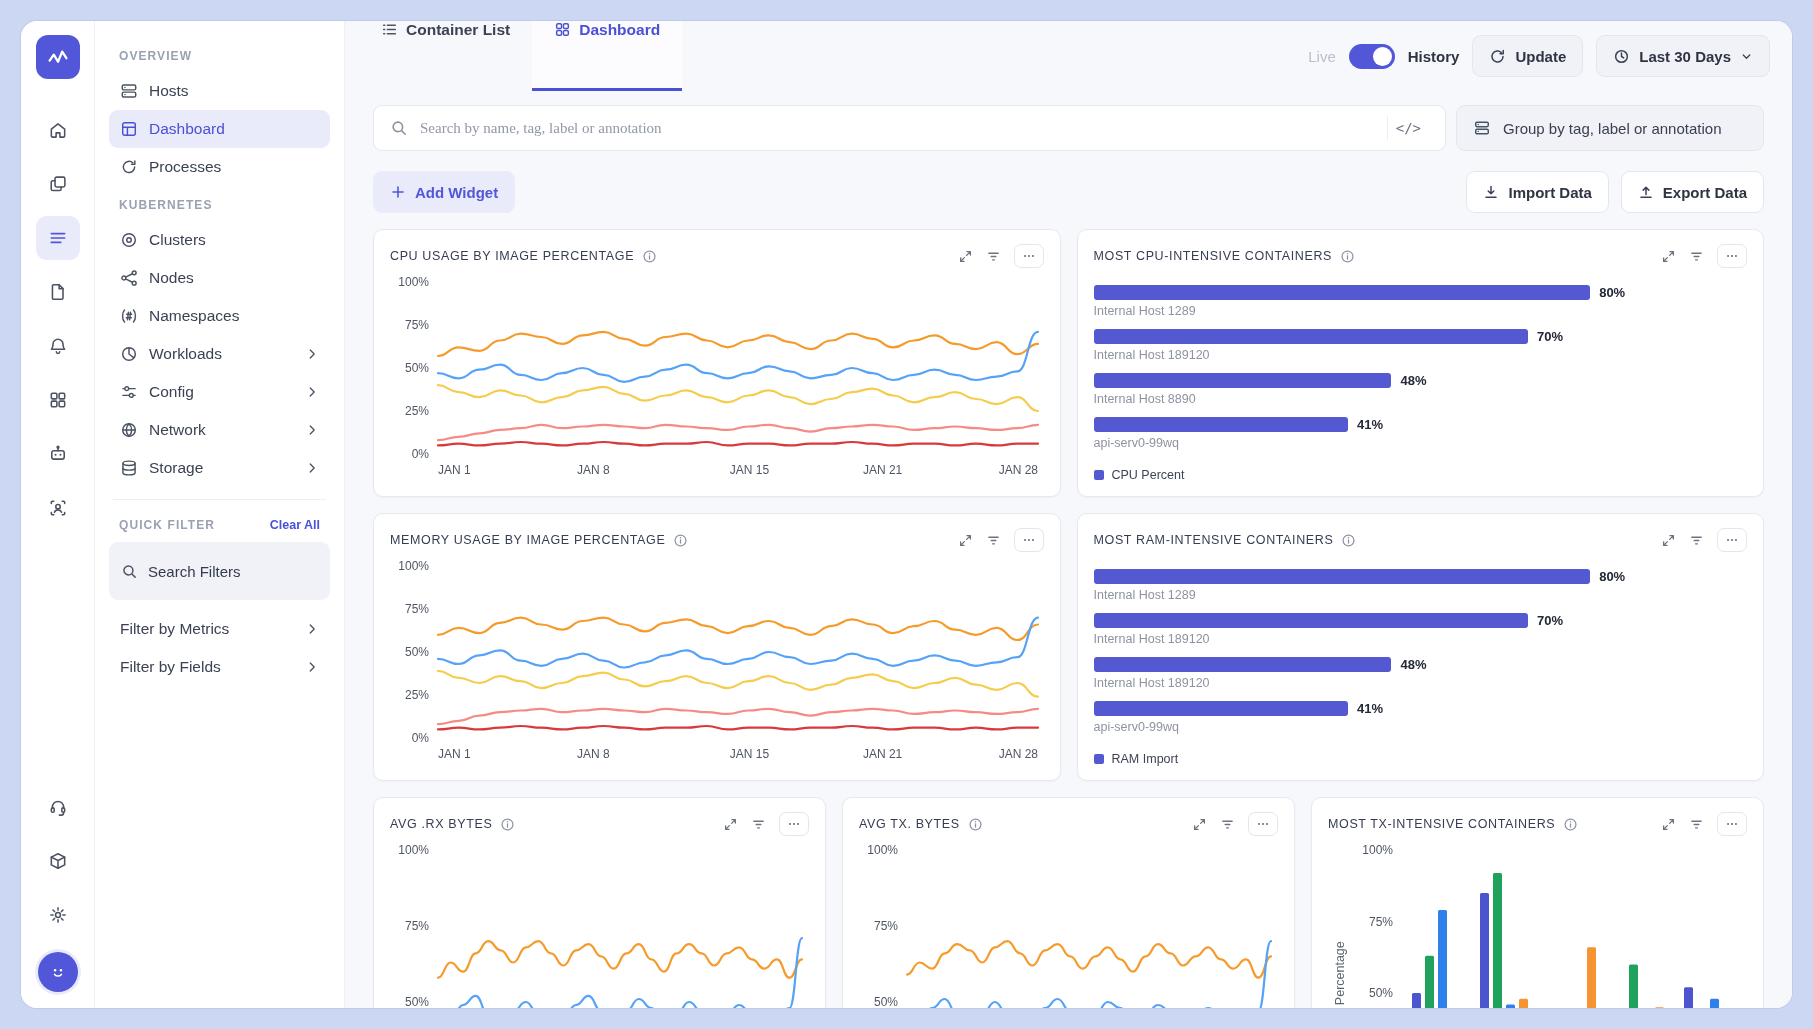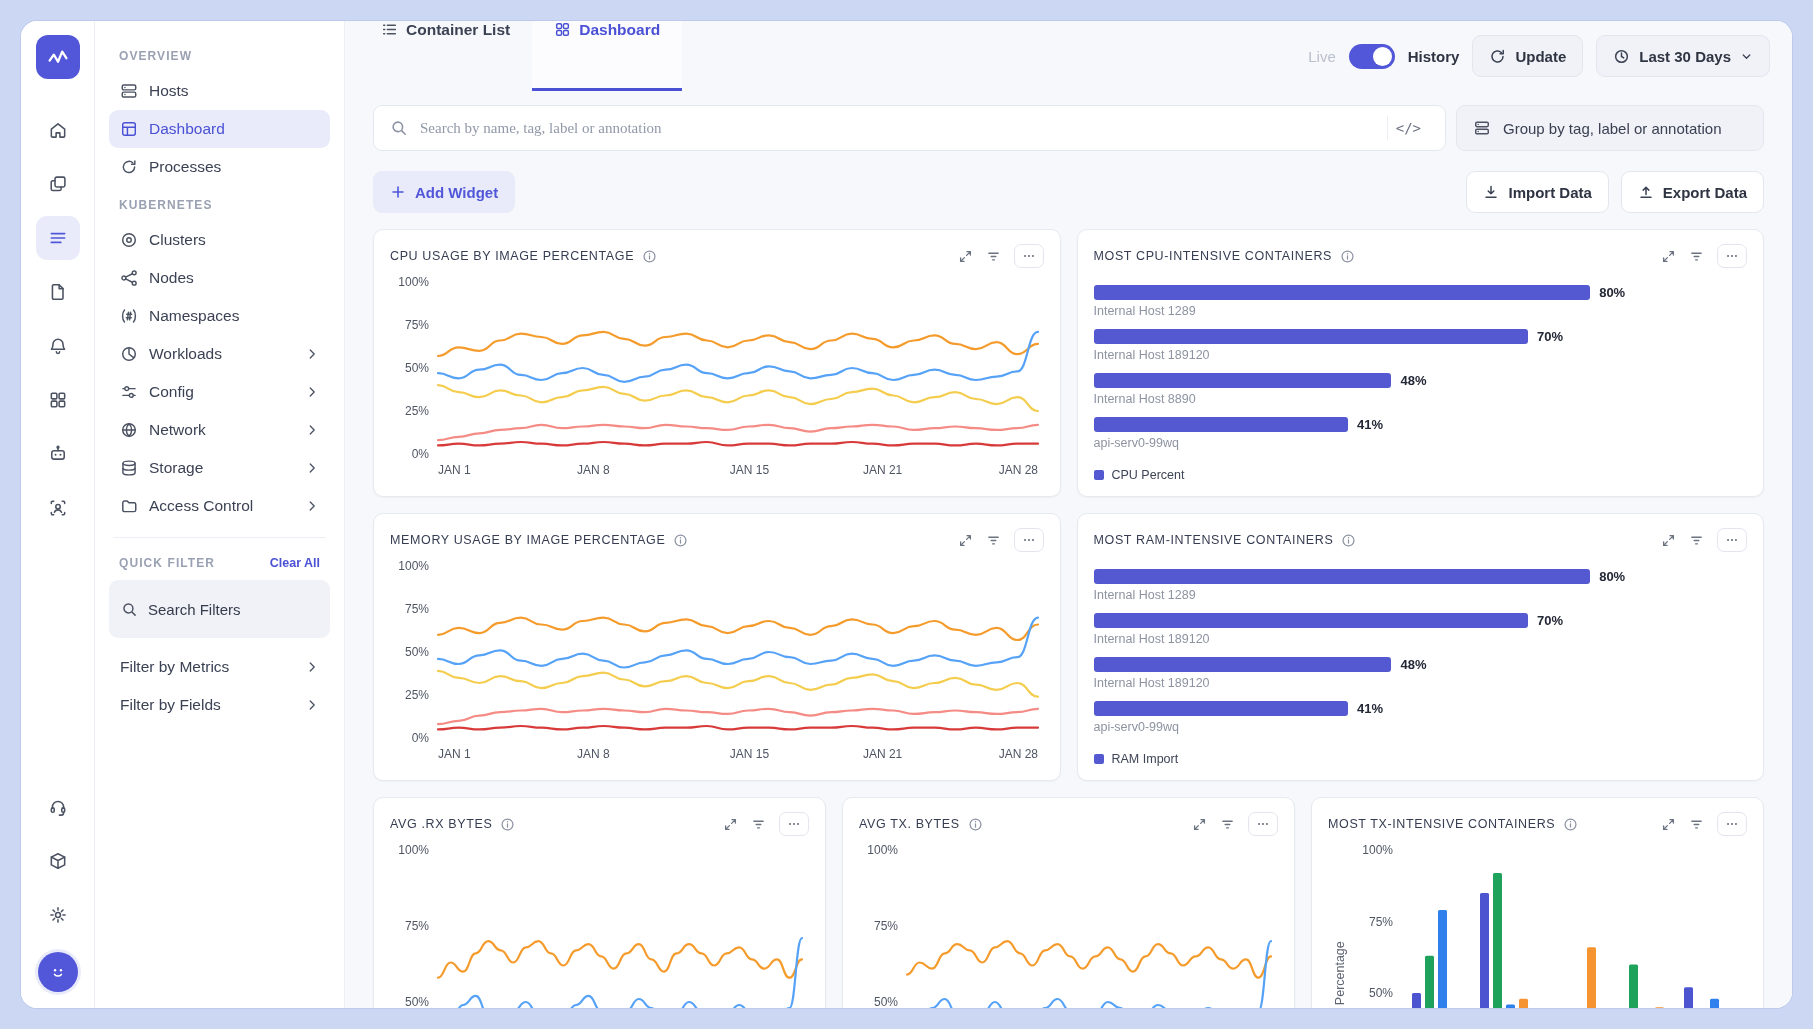--- a/index.html
+++ b/index.html
@@ -283,31 +283,20 @@
             <path d="M2.6 3.8v8.4c0 1 2.4 1.9 5.4 1.9s5.4-.9 5.4-1.9V3.8"></path>
             <path d="M2.6 8c0 1 2.4 1.9 5.4 1.9S13.4 9 13.4 8"></path>
           </svg>
       <span>Storage</span>
       <span class="chev">
             <svg width="14" height="14" viewBox="0 0 16 16" fill="none" stroke="currentColor" stroke-width="1.5" stroke-linecap="round" stroke-linejoin="round">
               <path d="m6 3.5 4.5 4.5L6 12.5"></path>
             </svg>
           </span>
     </div>
-    <div class="side-item">
-      <svg width="18" height="18" viewBox="0 0 16 16" fill="none" stroke="currentColor" stroke-width="1.3" stroke-linejoin="round">
-            <path d="M2.5 5c0-.8.7-1.5 1.5-1.5h2.4L7.9 5.2h4.6c.8 0 1.5.7 1.5 1.5V11.5c0 .8-.7 1.5-1.5 1.5H4c-.8 0-1.5-.7-1.5-1.5V5z"></path>
-          </svg>
-      <span>Access Control</span>
-      <span class="chev">
-            <svg width="14" height="14" viewBox="0 0 16 16" fill="none" stroke="currentColor" stroke-width="1.5" stroke-linecap="round" stroke-linejoin="round">
-              <path d="m6 3.5 4.5 4.5L6 12.5"></path>
-            </svg>
-          </span>
-    </div>
 
     <div class="side-divider"></div>
 
     <div class="qf-head">
       <span class="qf-label">QUICK FILTER</span>
       <span class="clear-all">Clear All</span>
     </div>
     <div class="search-filters">
       <svg width="17" height="17" viewBox="0 0 16 16" fill="none" stroke="currentColor" stroke-width="1.4" stroke-linecap="round">
             <circle cx="7" cy="7" r="4.2"></circle>

